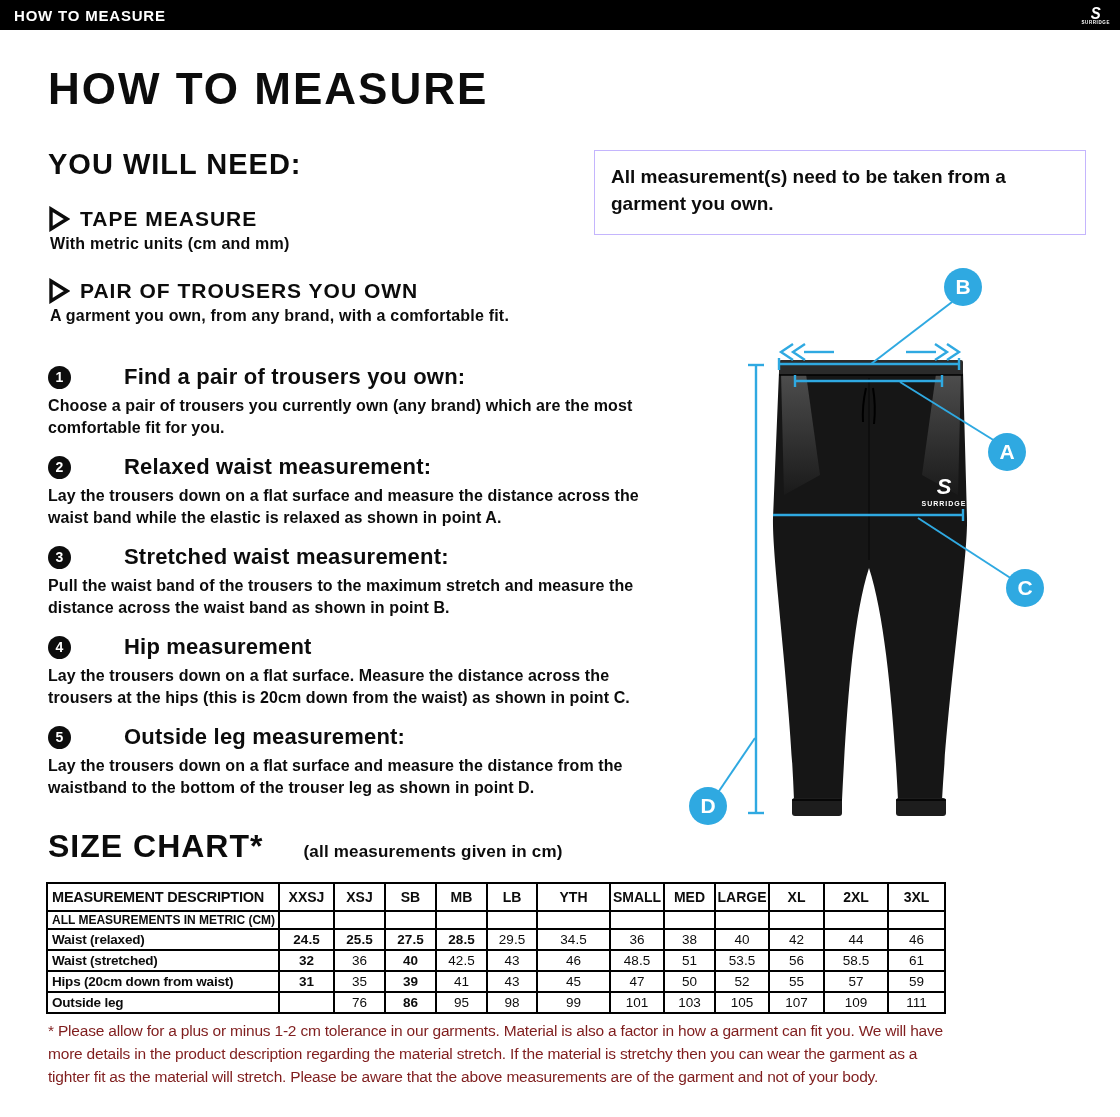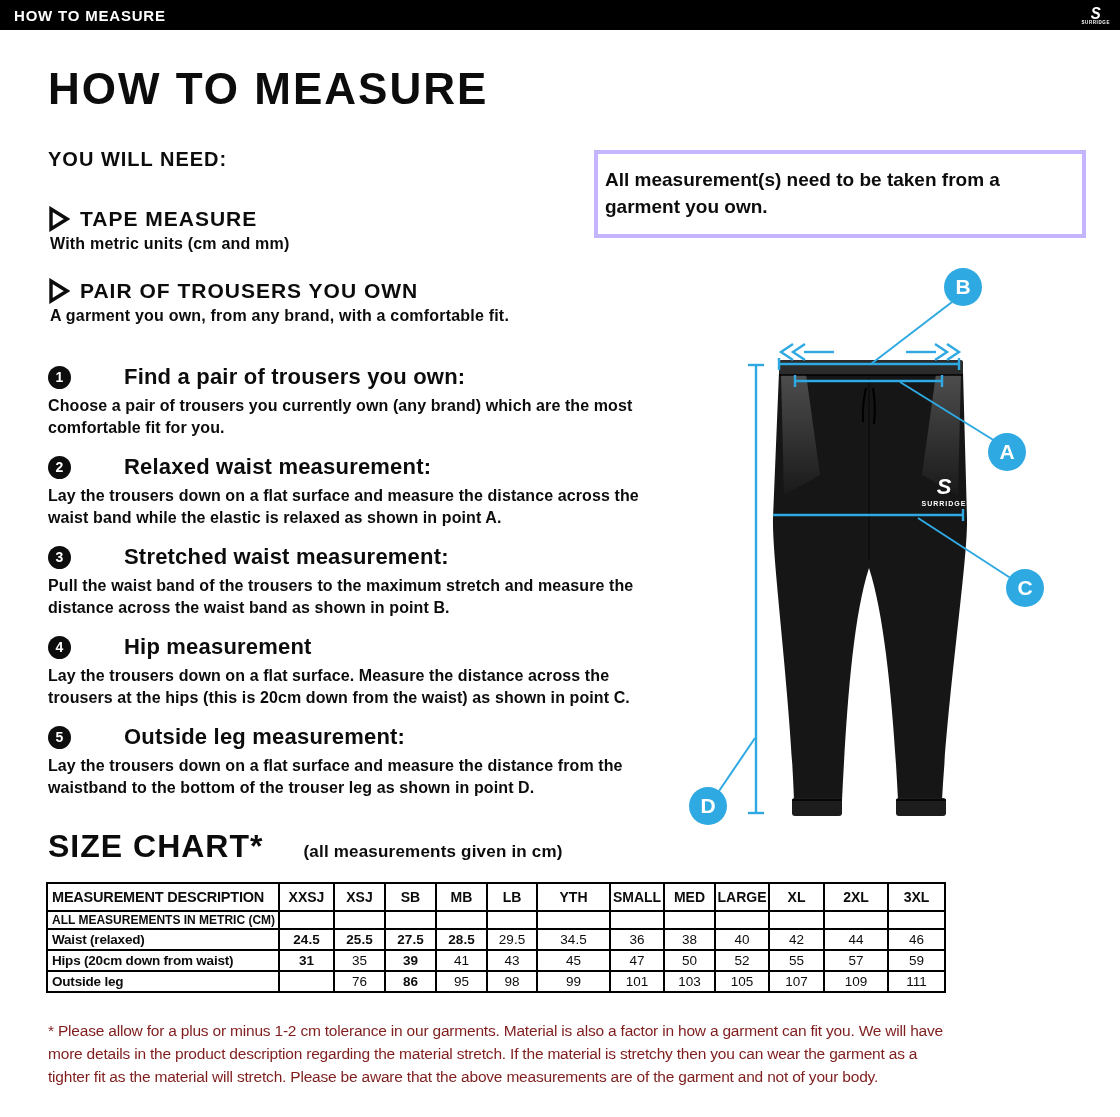--- a/index.html
+++ b/index.html
@@ -8,24 +8,24 @@
 
   
   .topbar { position:absolute; left:0; top:0; width:1120px; height:30px; background:#000; display:flex; align-items:center; justify-content:space-between; padding:0 10px 0 14px; }
   .topbar-title { color:#fff; font-size:15px; font-weight:bold; letter-spacing:.8px; }
   .topbar-logo { display:flex; flex-direction:column; align-items:center; line-height:1; }
   .topbar-logo .glyph { color:#fff; font-size:15px; font-weight:bold; font-style:italic; transform:scaleY(1.15); }
   .topbar-logo .brand { color:#fff; font-size:4.5px; font-weight:bold; letter-spacing:.6px; margin-top:1px; }
 
   
   .h1 { position:absolute; left:48px; top:64px; font-size:44px; font-weight:bold; letter-spacing:2px; }
-  .h2 { position:absolute; left:48px; top:148px; font-size:20px; font-weight:bold; letter-spacing:1px;text-align:right; }
-
-  
-  .notice { position:absolute; left:594px; top:150px; width:492px; min-height:85px; border:4px solid #c4b5fd; padding:13px 7px; font-size:19px; font-weight:bold; line-height:1.42; }
+  .h2 { position:absolute; left:48px; top:148px; font-size:29px; font-weight:bold; letter-spacing:1px;text-align:right; }
+
+  
+  .notice { position:absolute; left:594px; top:150px; width:492px; min-height:85px; border:1px solid #c4b5fd; padding:13px 16px; font-size:19px; font-weight:bold; line-height:1.42; }
 
   
   .need { position:absolute; left:48px; width:600px; }
   .need-head { display:flex; align-items:center; gap:10px; }
   .need-label { font-size:21px; font-weight:bold; letter-spacing:1px; }
   .need-desc { font-size:16px; font-weight:bold; margin-top:3px; margin-left:2px; letter-spacing:.2px; }
 
   
   .step { position:absolute; left:48px; width:608px; }
   .step-head { display:flex; align-items:center; gap:9px; }
@@ -258,20 +258,35 @@
       <td class="val">29.5</td>
       <td class="val">34.5</td>
       <td class="val">36</td>
       <td class="val">38</td>
       <td class="val">40</td>
       <td class="val">42</td>
       <td class="val">44</td>
       <td class="val">46</td>
     </tr>
     <tr>
+      <td class="rowlab">Waist (stretched)</td>
+      <td class="val b">32</td>
+      <td class="val">36</td>
+      <td class="val b">40</td>
+      <td class="val">42.5</td>
+      <td class="val">43</td>
+      <td class="val">46</td>
+      <td class="val">48.5</td>
+      <td class="val">51</td>
+      <td class="val">53.5</td>
+      <td class="val">56</td>
+      <td class="val">58.5</td>
+      <td class="val">61</td>
+    </tr>
+    <tr>
       <td class="rowlab">Hips (20cm down from waist)</td>
       <td class="val b">31</td>
       <td class="val">35</td>
       <td class="val b">39</td>
       <td class="val">41</td>
       <td class="val">43</td>
       <td class="val">45</td>
       <td class="val">47</td>
       <td class="val">50</td>
       <td class="val">52</td>

